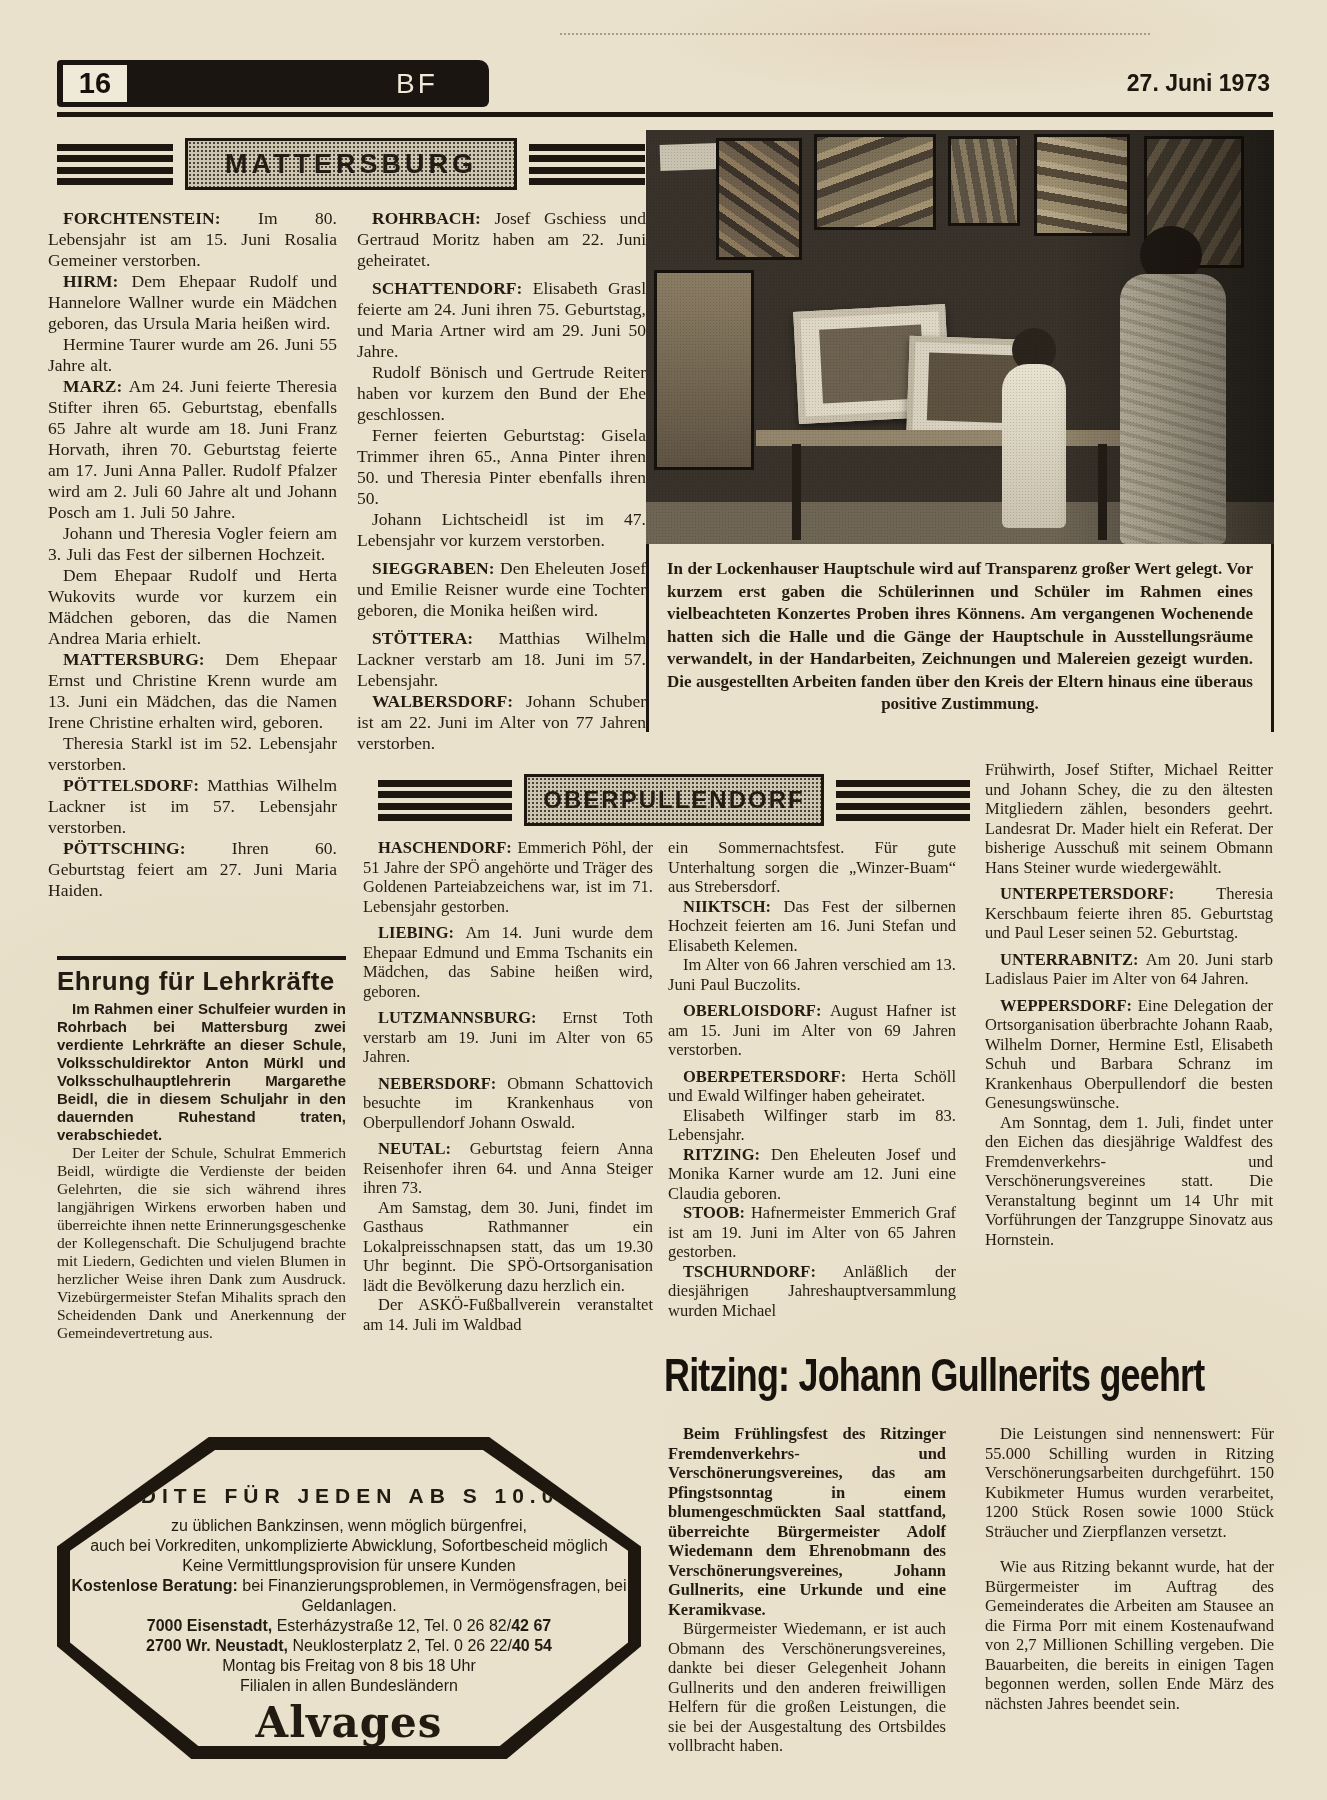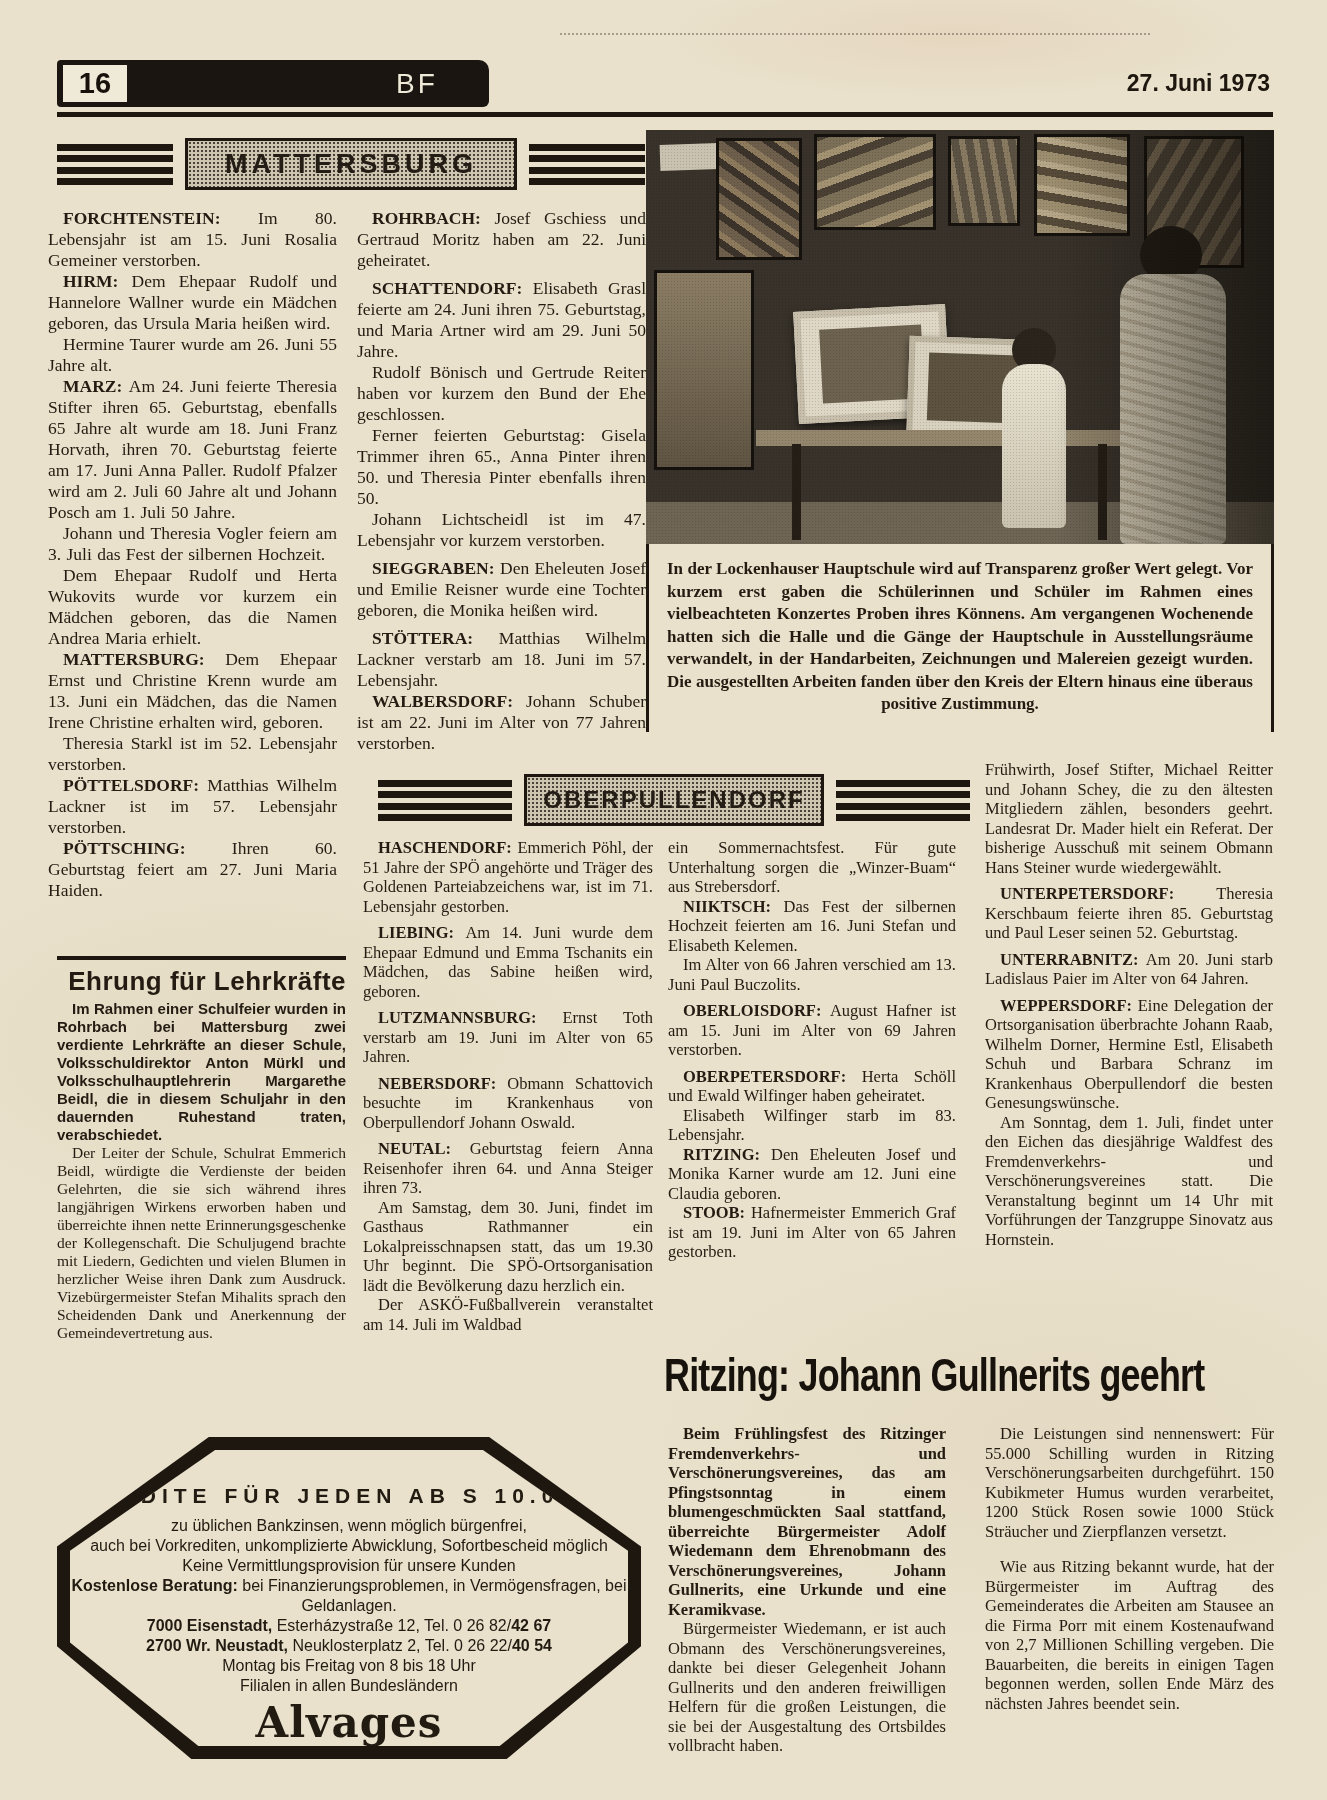--- a/index.html
+++ b/index.html
@@ -48,21 +48,21 @@
   .ph-table { left:110px; top:300px; width:400px; height:16px; background:#93866d; }
   .ph-leg { width:9px; height:96px; background:#241e16; top:314px; }
   .fig-body { border-radius:26px 26px 6px 6px; }
   .halftone { left:0; top:0; width:628px; height:414px;
     background-image:radial-gradient(circle, rgba(0,0,0,.9) .6px, transparent .75px); background-size:3px 3px; opacity:.16; }
   .caption-box { border-left:3px solid #1d1710; border-right:3px solid #1d1710; padding:14px 18px 16px;
     font-weight:bold; font-size:17px; line-height:22.5px; text-align:justify; text-align-last:center; }
   
   .divider { position:absolute; background:#1d1710; }
   
-  .ehrung-title { font-family:"Liberation Sans",sans-serif; font-weight:bold; font-size:26px; letter-spacing:.5px; margin-bottom:10px; text-align:right; text-indent:0; }
+  .ehrung-title { font-family:"Liberation Sans",sans-serif; font-weight:bold; font-size:26px; letter-spacing:.5px; margin-bottom:10px; text-align:left; text-indent:0; }
   .ehrung-body { font-size:15.5px; line-height:18px; }
   .ehrung-body .boldpara { font-family:"Liberation Sans",sans-serif; font-weight:bold; font-size:15px; line-height:18px; }
   
   .ritz-head { position:absolute; left:664px; top:1348px; width:612px; white-space:nowrap;
     font-family:"Liberation Sans",sans-serif; font-weight:bold; font-size:46px; letter-spacing:-1px; color:#17120c;
     transform:scaleX(.78); transform-origin:left center; }
   .ritz-col p.b1 { font-weight:bold; }
   
   .ad-outer { position:absolute; left:57px; top:1437px; width:584px; height:322px; background:#1d1710;
     clip-path:polygon(26% 0%, 74% 0%, 100% 34%, 100% 65%, 77% 100%, 23% 100%, 0% 65%, 0% 34%); }
@@ -168,20 +168,21 @@
 
   <div class="col mid-col" style="left:668px; top:838px; width:288px;">
     <p class="noind"><span>ein Sommernachtsfest. Für gute Unterhaltung sorgen die „Winzer-Buam“ aus Strebersdorf.</span></p>
     <p><b class="lead">NIIKTSCH:</b><span>Das Fest der silbernen Hochzeit feierten am 16. Juni Stefan und Elisabeth Kelemen.</span></p>
     <p><span>Im Alter von 66 Jahren verschied am 13. Juni Paul Buczolits.</span></p>
     <p class="gap"><b class="lead">OBERLOISDORF:</b><span>August Hafner ist am 15. Juni im Alter von 69 Jahren verstorben.</span></p>
     <p class="gap"><b class="lead">OBERPETERSDORF:</b><span>Herta Schöll und Ewald Wilfinger haben geheiratet.</span></p>
     <p><span>Elisabeth Wilfinger starb im 83. Lebensjahr.</span></p>
     <p><b class="lead">RITZING:</b><span>Den Eheleuten Josef und Monika Karner wurde am 12. Juni eine Claudia geboren.</span></p>
     <p><b class="lead">STOOB:</b><span>Hafnermeister Emmerich Graf ist am 19. Juni im Alter von 65 Jahren gestorben.</span></p>
+    <p><b class="lead">TSCHURNDORF:</b><span>Anläßlich der diesjährigen Jahreshauptversammlung wurden Michael</span></p>
   </div>
 
   <div class="col mid-col" style="left:985px; top:760px; width:288px;">
     <p class="noind"><span>Frühwirth, Josef Stifter, Michael Reitter und Johann Schey, die zu den ältesten Mitgliedern zählen, besonders geehrt. Landesrat Dr. Mader hielt ein Referat. Der bisherige Ausschuß mit seinem Obmann Hans Steiner wurde wiedergewählt.</span></p>
     <p class="gap"><b class="lead">UNTERPETERSDORF:</b><span>Theresia Kerschbaum feierte ihren 85. Geburtstag und Paul Leser seinen 52. Geburtstag.</span></p>
     <p class="gap"><b class="lead">UNTERRABNITZ:</b><span>Am 20. Juni starb Ladislaus Paier im Alter von 64 Jahren.</span></p>
     <p class="gap"><b class="lead">WEPPERSDORF:</b><span>Eine Delegation der Ortsorganisation überbrachte Johann Raab, Wilhelm Dorner, Hermine Estl, Elisabeth Schuh und Barbara Schranz im Krankenhaus Oberpullendorf die besten Genesungswünsche.</span></p>
     <p><span>Am Sonntag, dem 1. Juli, findet unter den Eichen das diesjährige Waldfest des Fremdenverkehrs- und Verschönerungsvereines statt. Die Veranstaltung beginnt um 14 Uhr mit Vorführungen der Tanzgruppe Sinovatz aus Hornstein.</span></p>
   </div>
 

